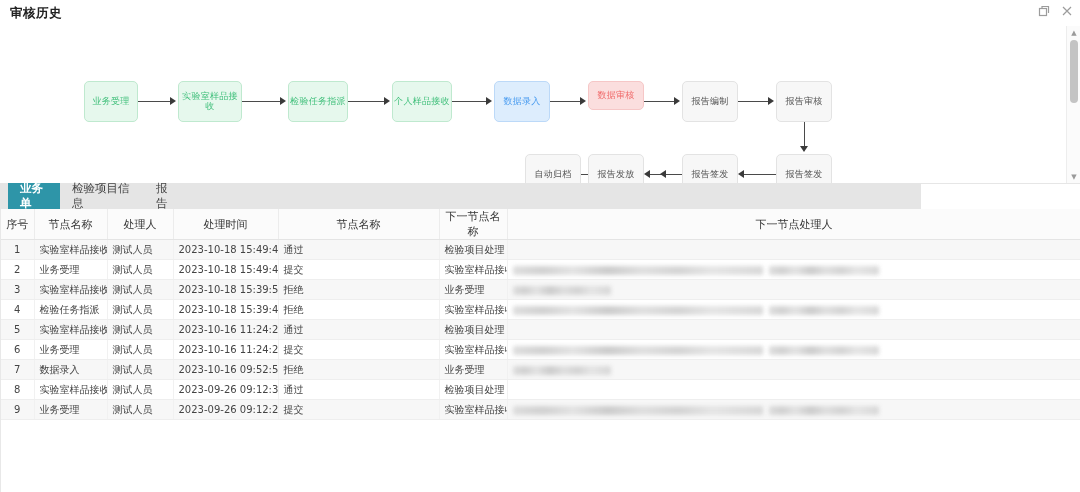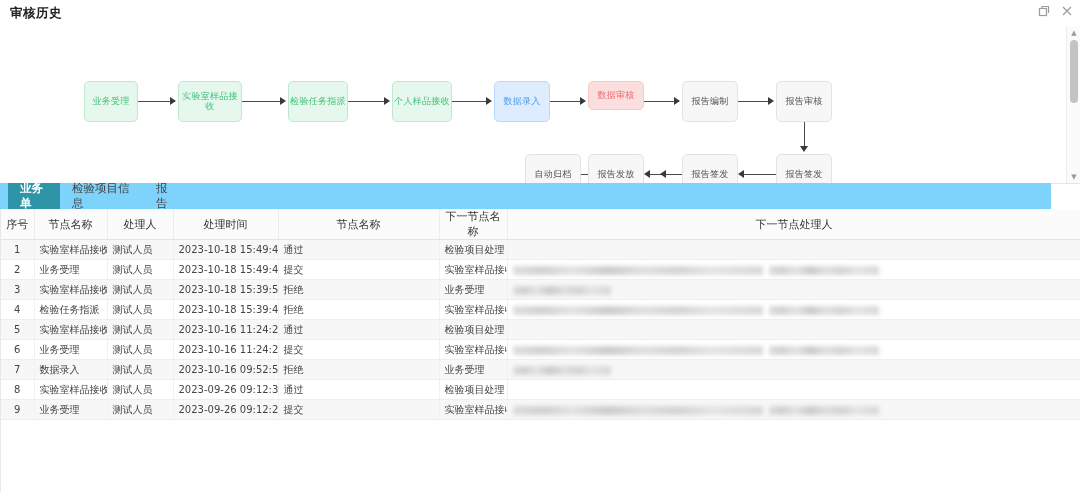--- a/index.html
+++ b/index.html
@@ -81,22 +81,22 @@
   .vscroll .arrowbox.top { top: 0; }
   .vscroll .arrowbox.bot { bottom: 0; }
   .vscroll .thumb {
     position: absolute; left: 3px; top: 14px;
     width: 8px; height: 63px; border-radius: 4px; background: #c4c4c4;
   }
 
   
   .tabbar {
     position: absolute; left: 0; top: 183px;
-    width: 1051px; height: 26px;
-    background: #7dd3fc;
+    width: 921px; height: 26px;
+    background: #e5e5e5;
     border-bottom: 1px solid #dcdcdc;
   }
   .tab {
     position: absolute; top: 0; height: 26px;
     display: flex; align-items: center; justify-content: center;
     font-size: 11.5px; color: #444;
     box-sizing: border-box;
     padding: 0 12px;
   }
   .tab.active { background: #2e95a8; color: #fff; font-weight: 600; }

